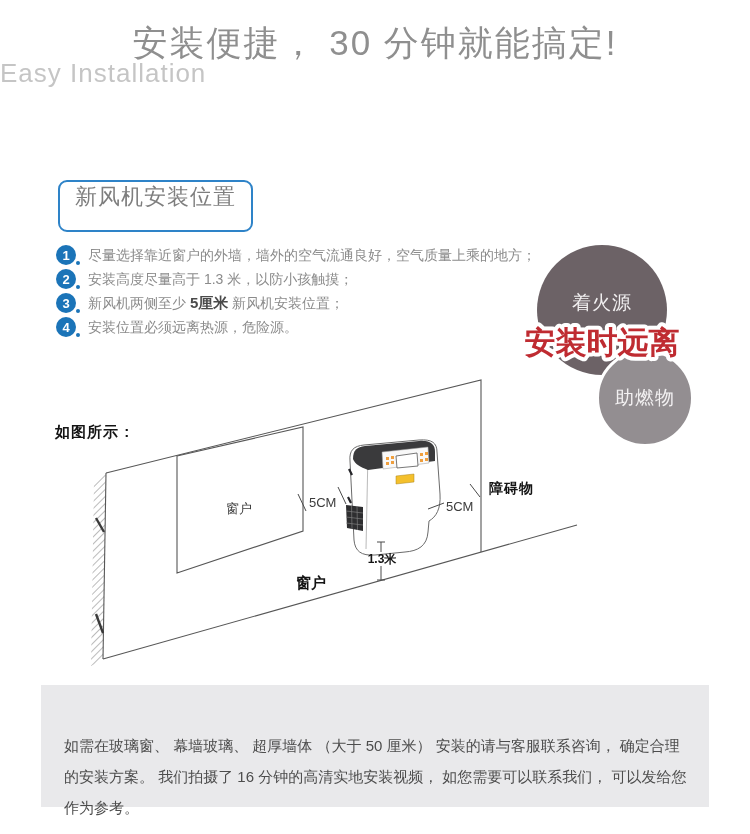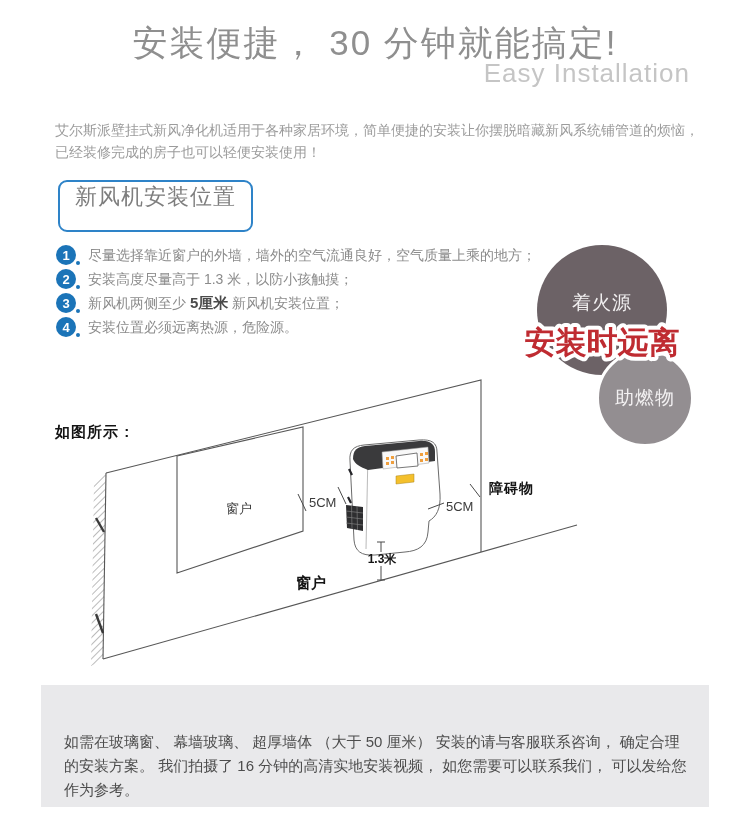--- a/index.html
+++ b/index.html
@@ -11,21 +11,21 @@
   }
   .abs { position:absolute; }
 
   
   .title {
     top:20px; left:0; width:750px; text-align:center;
     font-size:35px; letter-spacing:2px; color:var(--title_gray);
     font-weight:400; white-space:nowrap;
   }
   .subtitle {
-    top:58px; left:0; width:690px; text-align:right;
+    top:58px; left:0; width:690px; text-align:left;
     font-size:26px; letter-spacing:1px; color:var(--subtitle_gray); font-weight:300;
   }
   .intro {
     left:55px; top:119px; width:660px;
     font-size:14px; line-height:22px; color:var(--paragraph_gray);
   }
 
   
   .badge-box {
     left:58px; top:180px; width:195px; height:52px;
@@ -70,33 +70,29 @@
   .dthin { stroke:#8a8a8a; fill:none; stroke-width:0.6; }
   .dim   { stroke:#4a4a4a; fill:none; stroke-width:1; }
   .svg-label      { font-family:inherit; font-size:13px; fill:#3c3c3c; }
   .svg-label-bold { font-family:inherit; font-weight:bold; fill:var(--label_dark); }
   .dev-dark { fill:#3a3a3c; stroke:none; }
   .dev-outline { fill:#ffffff; stroke:#6b6b6b; stroke-width:1; }
 
   
   .note-panel { left:41px; top:685px; width:668px; height:122px; background:var(--panel_bg); }
   .note-heading { left:23px; top:15px; font-size:21px; font-weight:bold; letter-spacing:1px; color:var(--red_heading); }
-  .note-body { left:23px; top:45px; width:626px; font-size:15px; line-height:24px; color:var(--panel_text); }
+  .note-body { left:23px; top:45px; width:626px; font-size:15px; line-height:31px; color:var(--panel_text); }
 </style>
 </head>
 <body>
 
 <div class="page">
 
   <div class="abs title">安装便捷， 30 分钟就能搞定!</div>
   <div class="abs subtitle">Easy Installation</div>
-  <div class="abs intro">
-    <div>艾尔斯派壁挂式新风净化机适用于各种家居环境，简单便捷的安装让你摆脱暗藏新风系统铺管道的烦恼，</div>
-    <div>已经装修完成的房子也可以轻便安装使用！</div>
-  </div>
 
   <div class="abs badge-box">
     <span>新风机安装位置</span>
   </div>
 
   <div class="abs tips">
     <div class="tip-row">
       <span class="tip-num">1</span>
       <span class="tip-text"><span>尽量选择靠近窗户的外墙，墙外的空气流通良好，空气质量上乘的地方；</span><b></b><span></span></span>
     </div>

